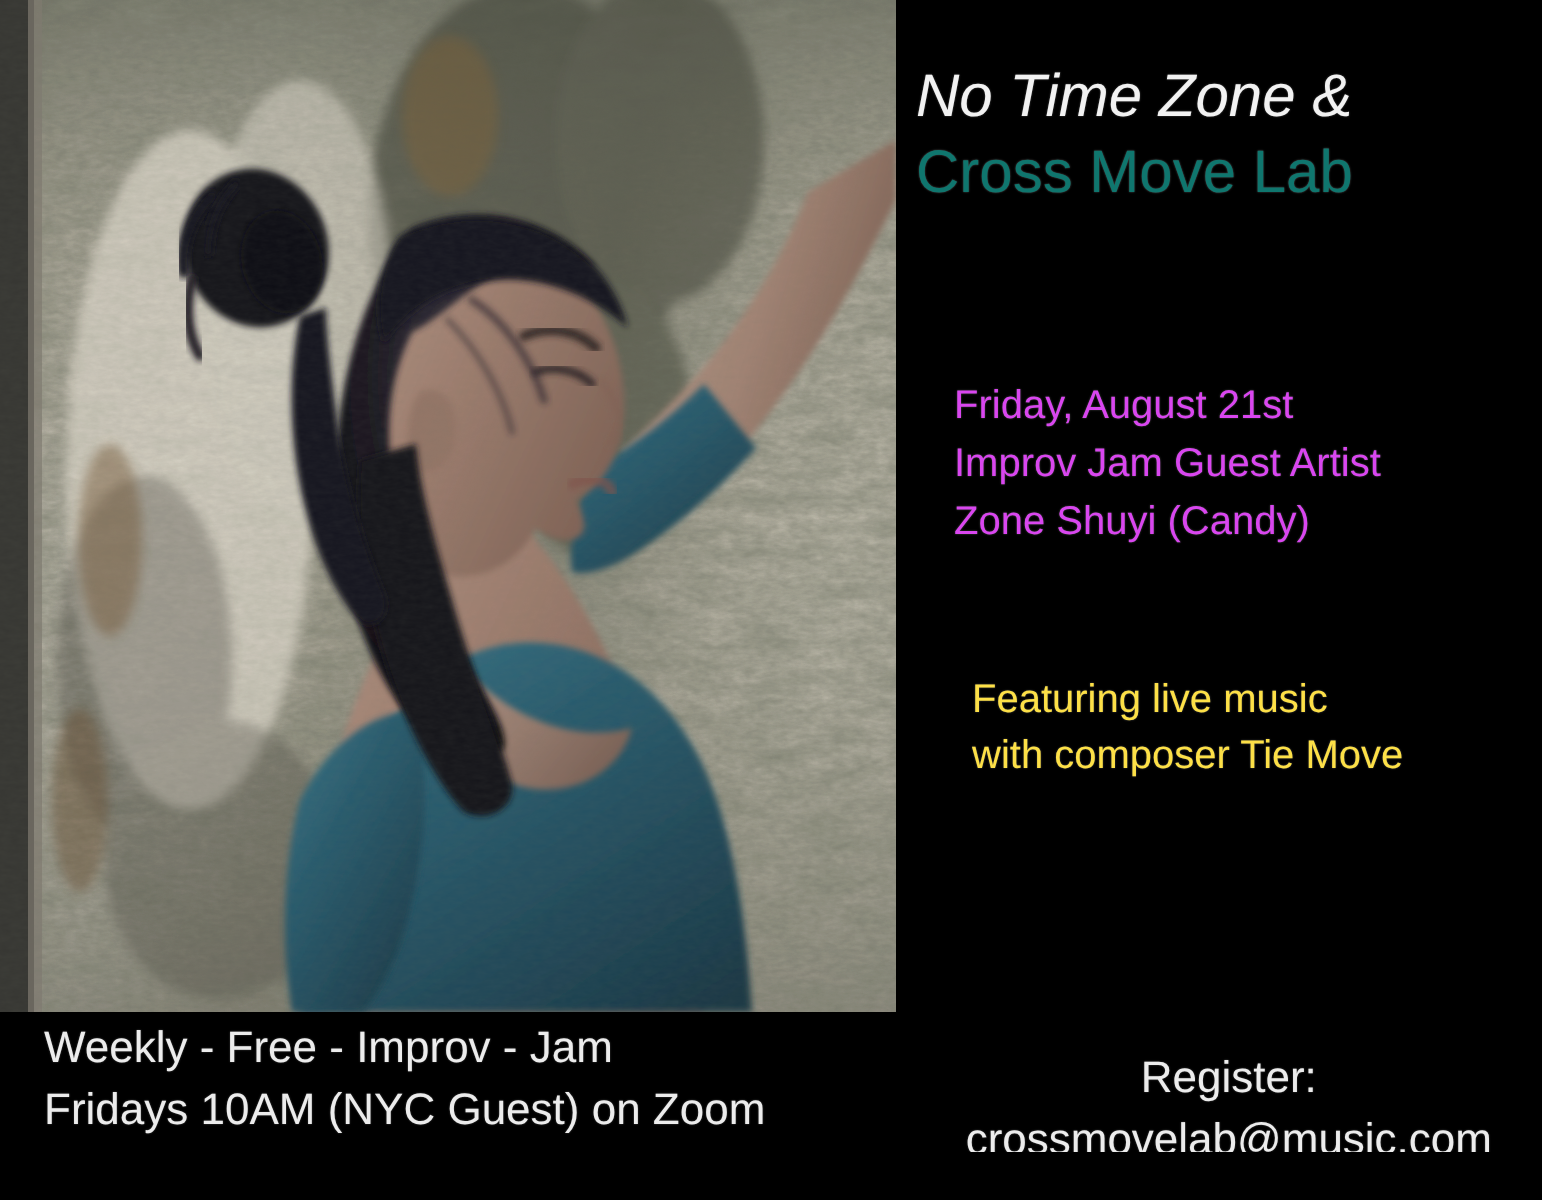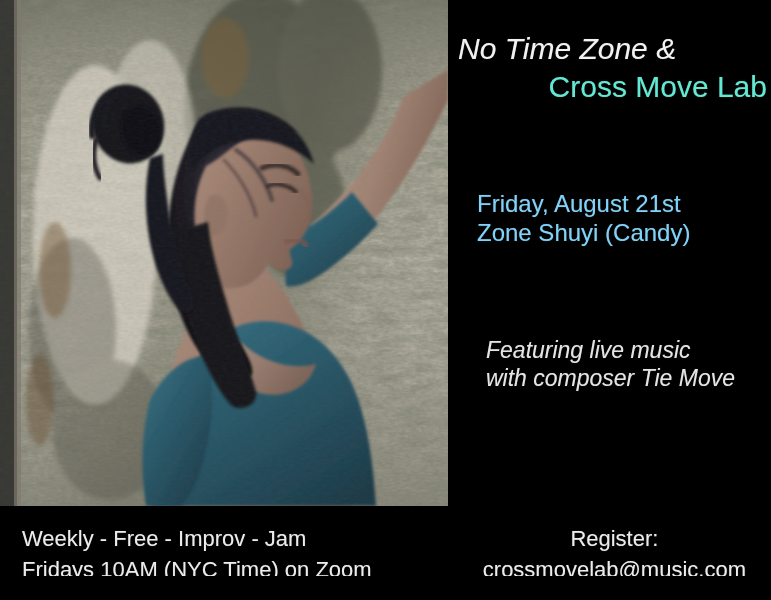--- a/index.html
+++ b/index.html
@@ -54,69 +54,68 @@
     font-style: italic;
     font-size: 30px;
     line-height: 38px;
     color: #f2f2f2;
     white-space: nowrap;
     text-shadow: 0 0 1px rgba(255,255,255,0.35);
   }
   .title-line2 {
     font-size: 30px;
     line-height: 38px;
-    color: #5eead4;
-    white-space: nowrap;
-    text-align: right;
-    padding-right: 4px;
+    color: #0f766e;
+    white-space: nowrap;
+    text-align: left;
+    padding-right: 14px;
     text-shadow: 0 0 1px rgba(255,255,255,0.35);
   }
 
   .details-block {
     position: absolute;
     left: 29px;
     top: 189px;
     width: 290px;
   }
   .details-line {
-    font-size: 24px;
+    font-size: 20px;
     line-height: 29px;
-    color: #7dd3fc;
+    color: #d946ef;
     white-space: nowrap;
     text-shadow: 0 0 1px rgba(255,255,255,0.3);
   }
 
   .feature-block {
     position: absolute;
     left: 38px;
     top: 336px;
     width: 285px;
   }
   .feature-line {
-    font-style: italic;
-    font-size: 23px;
+    font-size: 20px;
     line-height: 28px;
-    color: #e5e5e5;
+    color: #fde047;
     white-space: nowrap;
     text-shadow: 0 0 1px rgba(255,255,255,0.3);
   }
 
   
   .bottom-bar {
     position: absolute;
     left: 0;
     top: 506px;
     width: 771px;
     height: 94px;
     background: #000000;
   }
   .bottom-left {
     position: absolute;
     left: 22px;
-    top: 17px;
+    top: 2px;
   }
   .bottom-left .bline {
     font-size: 22px;
     line-height: 31px;
     color: #ececec;
     white-space: nowrap;
     text-shadow: 0 0 1px rgba(255,255,255,0.3);
   }
   .bottom-right {
     position: absolute;
@@ -337,35 +336,36 @@
 
   <div class="text-col">
 
     <div class="title-block">
       <div class="title-line1">No Time Zone &amp;</div>
       <div class="title-line2">Cross Move Lab</div>
     </div>
 
     <div class="details-block">
       <div class="details-line">Friday, August 21st</div>
+      <div class="details-line">Improv Jam Guest Artist</div>
       <div class="details-line">Zone Shuyi (Candy)</div>
     </div>
 
     <div class="feature-block">
       <div class="feature-line">Featuring live music</div>
       <div class="feature-line">with composer Tie Move</div>
     </div>
 
   </div>
 
   <div class="bottom-bar">
 
     <div class="bottom-left">
       <div class="bline">Weekly - Free - Improv - Jam</div>
-      <div class="bline">Fridays 10AM (NYC Time) on Zoom</div>
+      <div class="bline">Fridays 10AM (NYC Guest) on Zoom</div>
     </div>
 
     <div class="bottom-right">
       <div class="bline">Register:</div>
       <div class="bline">crossmovelab@music.com</div>
     </div>
 
   </div>
 
 </div>

